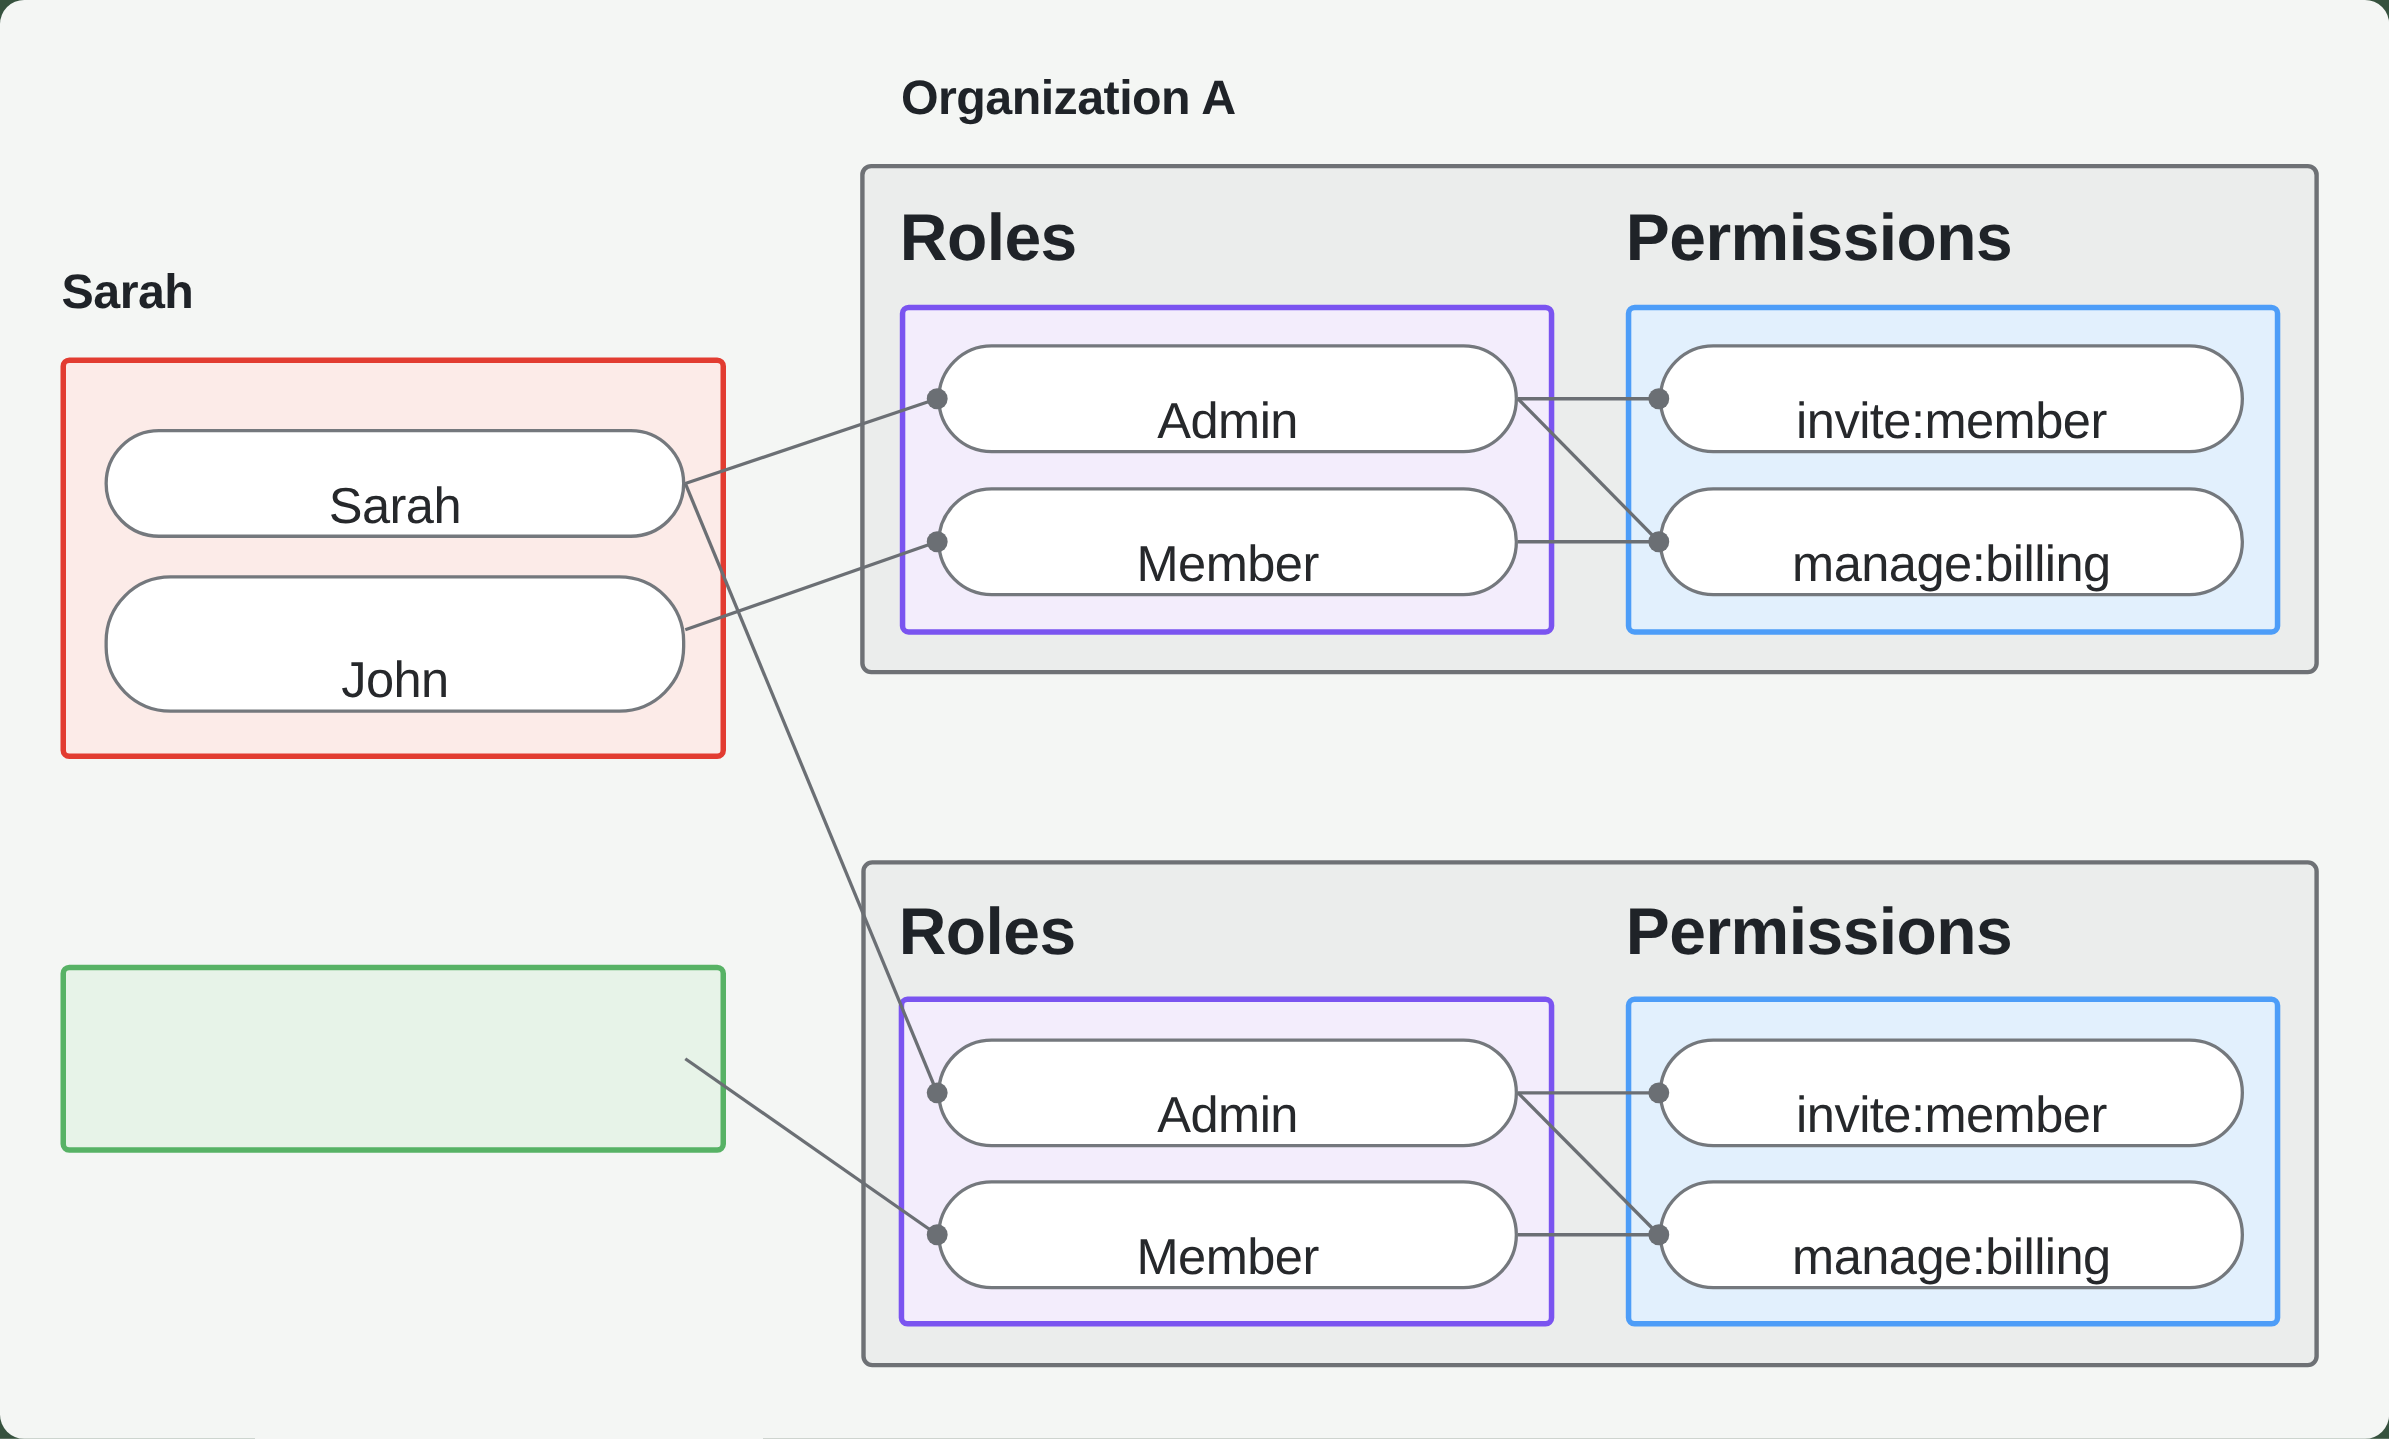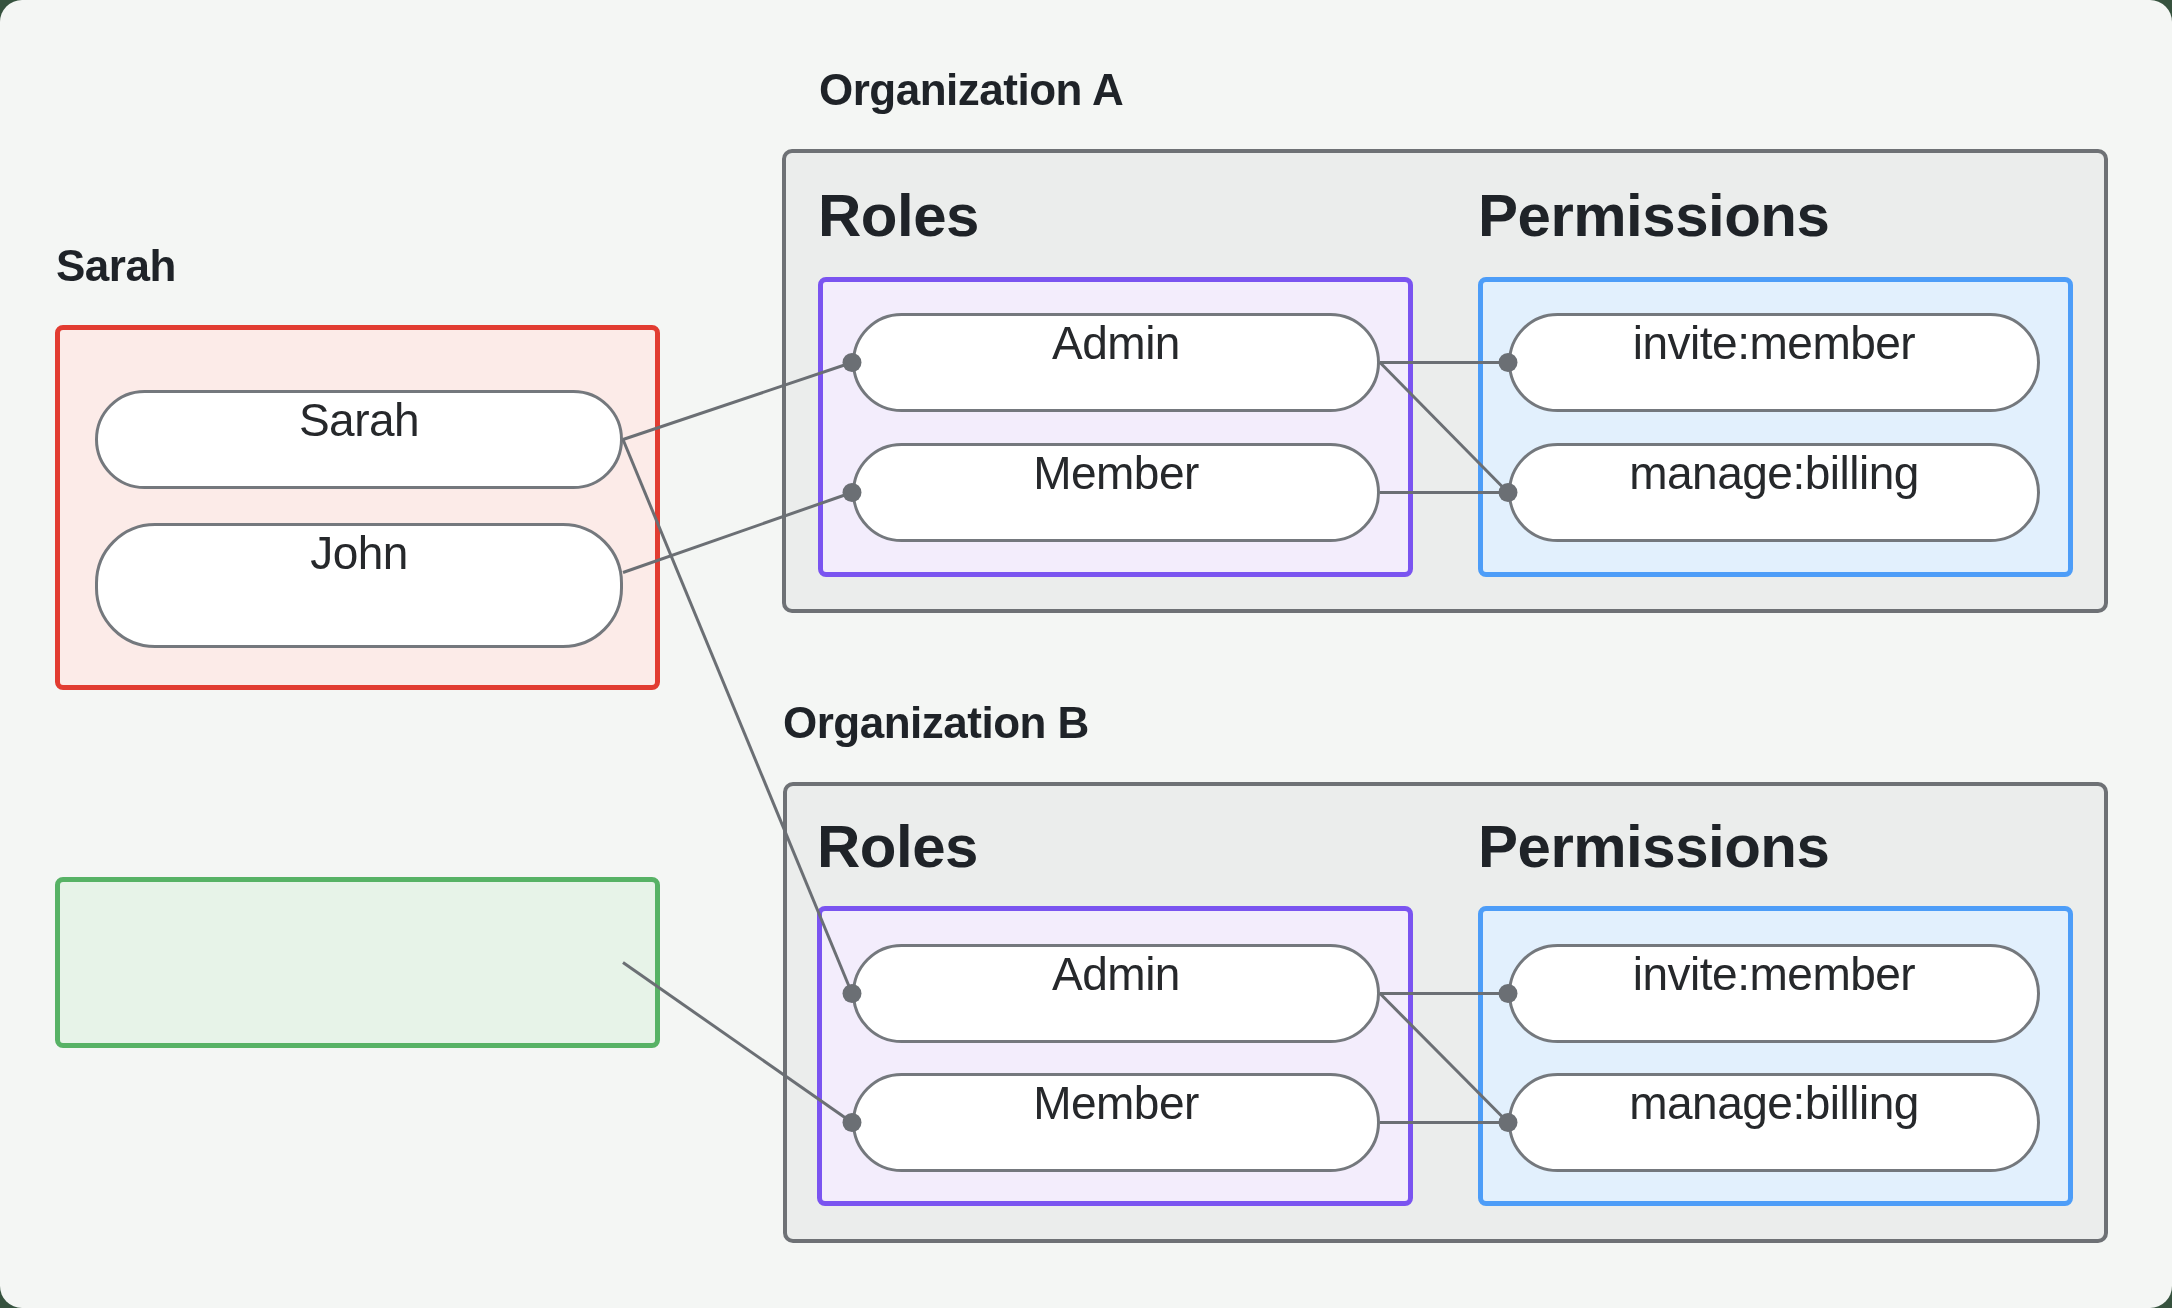--- a/index.html
+++ b/index.html
@@ -33,21 +33,21 @@
   .org-box{
     background:var(--org-fill);border:4px solid var(--org-border);border-radius:10px;
   }
   .group-red{background:var(--red-fill);border:5px solid var(--red-border);border-radius:8px;}
   .group-purple{background:var(--purple-fill);border:5px solid var(--purple-border);border-radius:8px;}
   .group-blue{background:var(--blue-fill);border:5px solid var(--blue-border);border-radius:8px;}
   .group-green{background:var(--green-fill);border:5px solid var(--green-border);border-radius:8px;}
   .pill{
     position:absolute;box-sizing:border-box;background:var(--pill-bg);
     border:3px solid var(--pill-border);border-radius:60px;
-    display:flex;align-items:flex-start;justify-content:center;
+    display:flex;align-items:flex-end;justify-content:center;
     font-size:46px;font-weight:400;color:#26282b;letter-spacing:-0.5px;
   }
   svg.edges{position:absolute;left:0;top:0;pointer-events:none;}
   svg.edges line{stroke:var(--edge);stroke-width:3px;}
   svg.edges circle{fill:var(--edge);}
 </style>
 </head>
 <body>
 
 <div class="card">
@@ -75,21 +75,20 @@
     </div>
   <div class="inner-label" style="left:1478px;top:192px;">Permissions</div>
   <div class="abs group-blue" style="left:1478px;top:277px;width:595px;height:300px;"></div>
   <div class="pill" style="left:1508px;top:313px;width:532px;height:99px;">
       <span>invite:member</span>
     </div>
   <div class="pill" style="left:1508px;top:443px;width:532px;height:99px;">
       <span>manage:billing</span>
     </div>
 
-  <div class="section-label" style="left:783px;top:699px;">Organization B</div>
   <div class="abs org-box" style="left:783px;top:782px;width:1325px;height:461px;"></div>
   <div class="inner-label" style="left:817px;top:823px;">Roles</div>
   <div class="abs group-purple" style="left:817px;top:906px;width:596px;height:300px;"></div>
   <div class="pill" style="left:852px;top:944px;width:528px;height:99px;">
       <span>Admin</span>
     </div>
   <div class="pill" style="left:852px;top:1073px;width:528px;height:99px;">
       <span>Member</span>
     </div>
   <div class="inner-label" style="left:1478px;top:823px;">Permissions</div>

